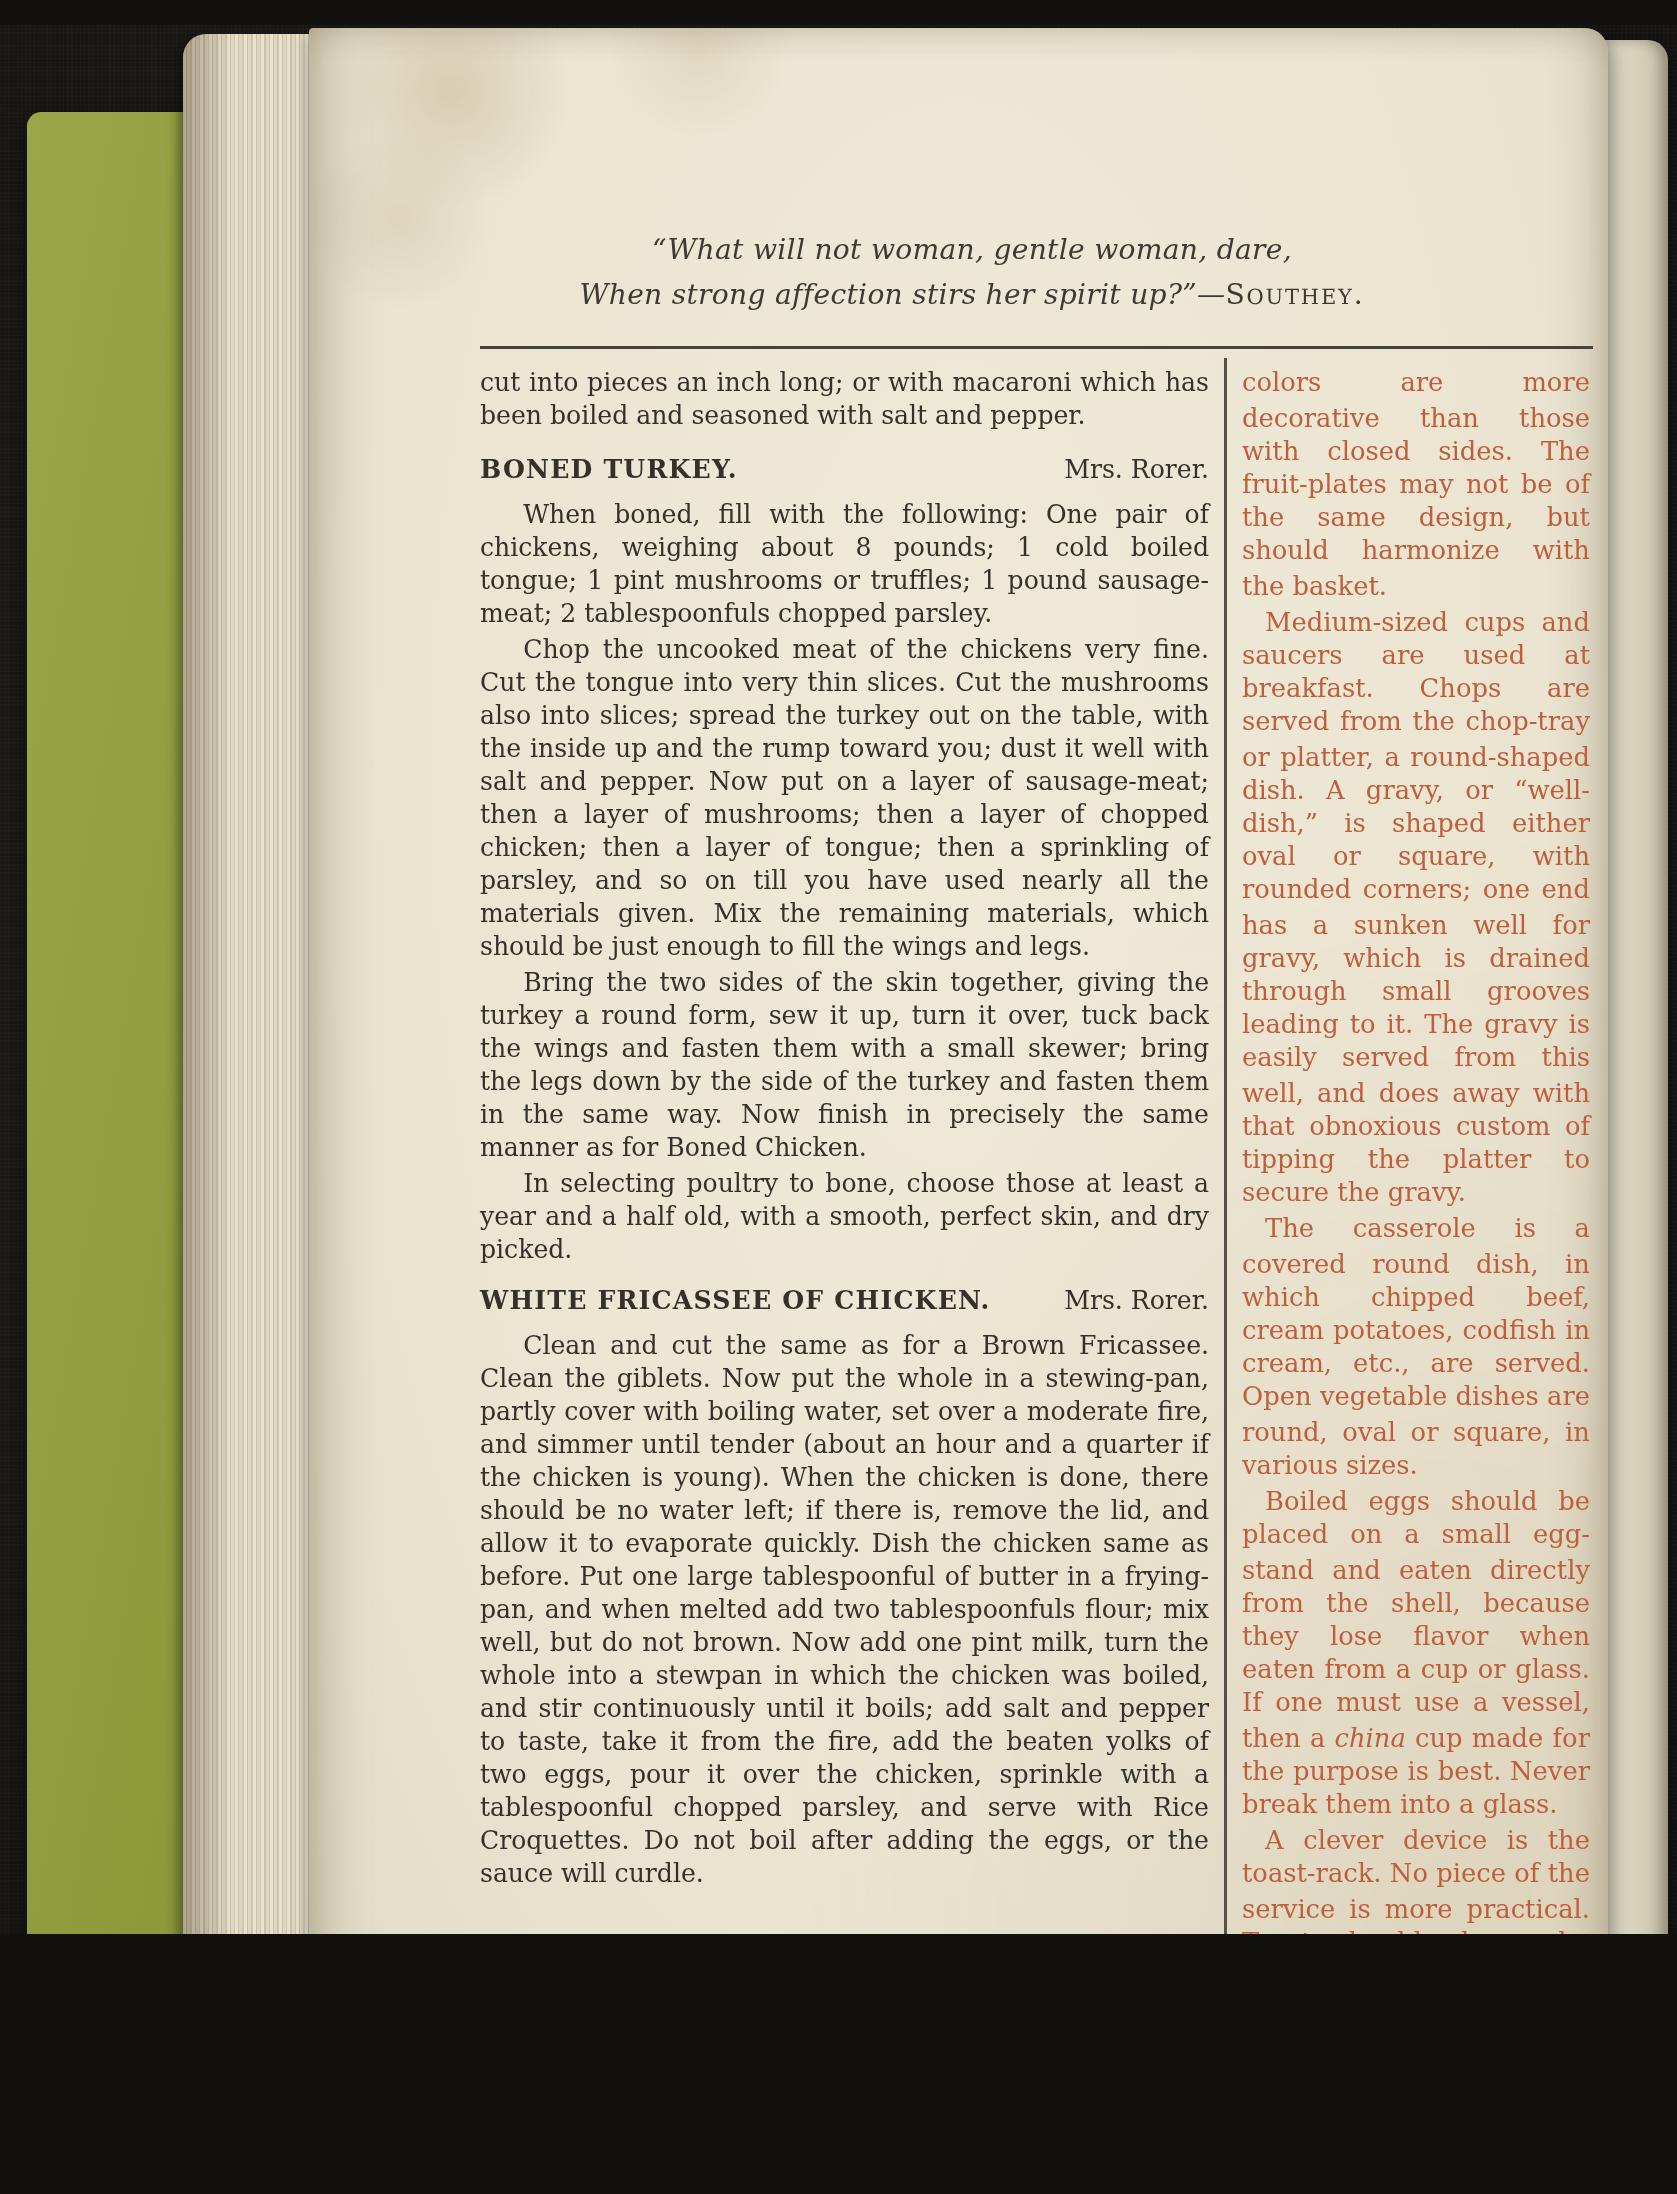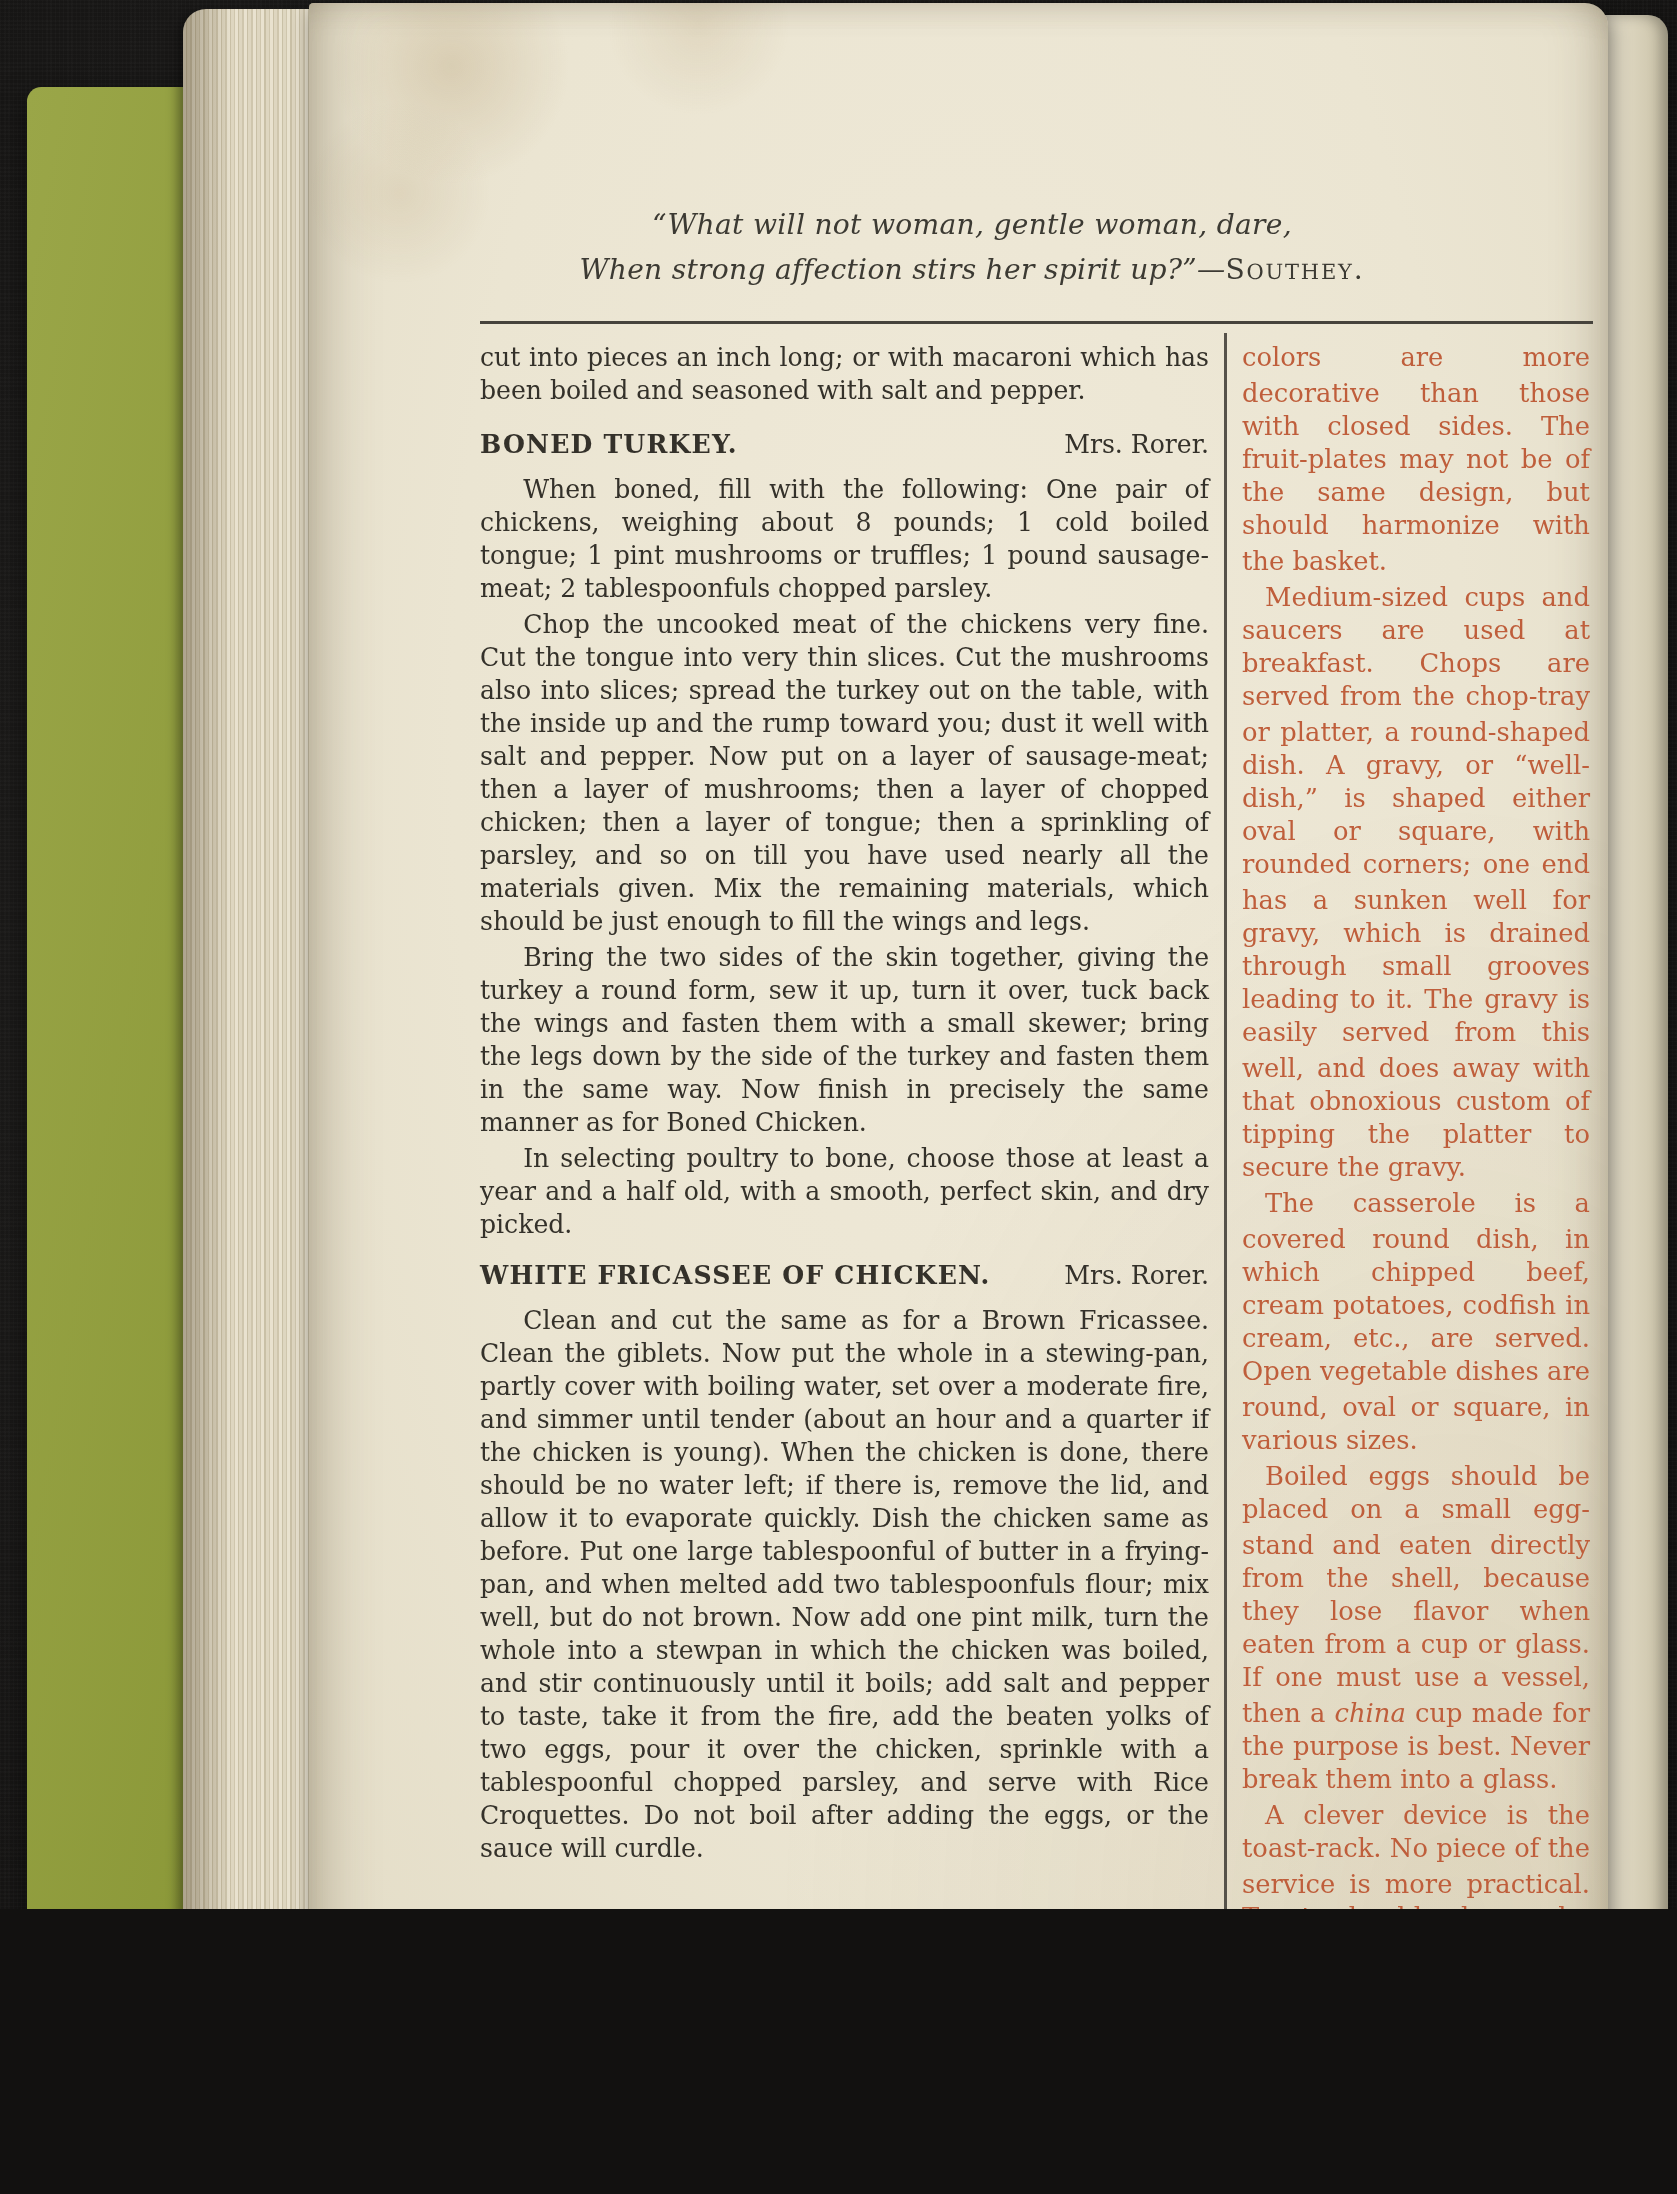--- a/index.html
+++ b/index.html
@@ -3,20 +3,21 @@
 <meta charset="utf-8">
 <style>
   * { box-sizing: border-box; }
   html, body { margin: 0; padding: 0; background: #121110; }
 
   #viewport {
     position: relative;
     width: 1678px; height: 1909px;
     overflow: hidden;
     background: #c2410c;
+    margin-top: 25px;
   }
   #canvas {
     position: relative;
     width: 559px; height: 731px;
     transform: scale(3);
     transform-origin: 0 0;
   }
 
   .bg {
     position: absolute; inset: 0;

